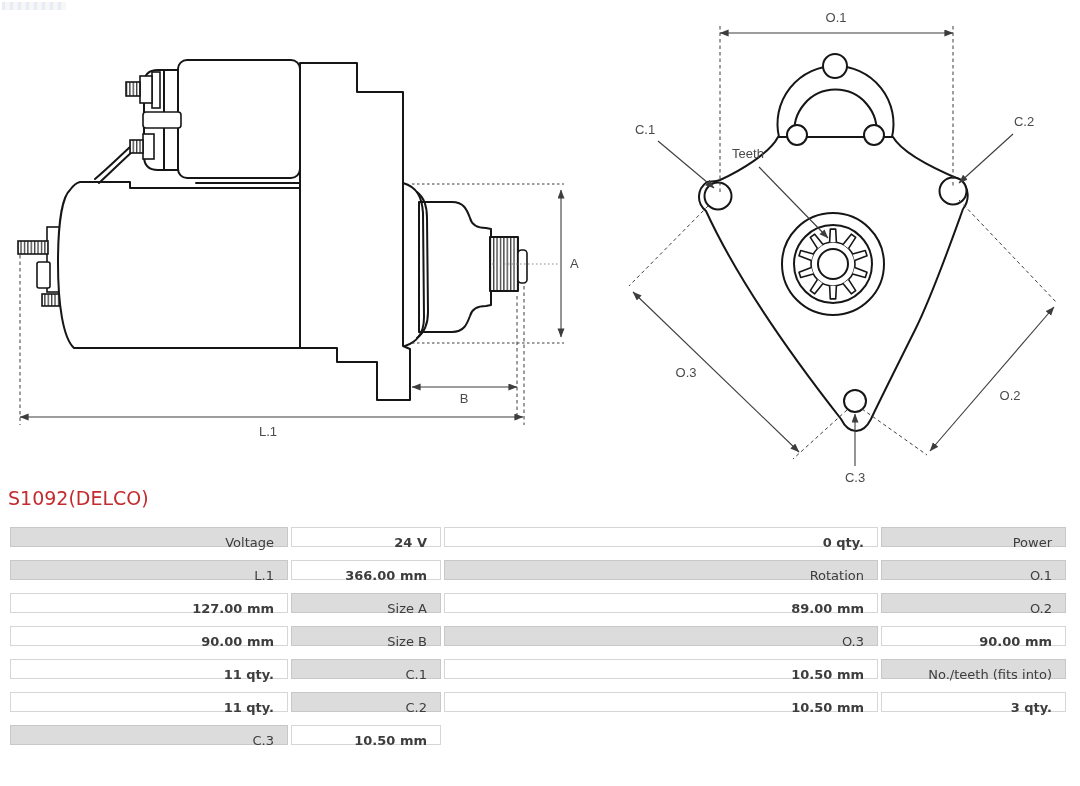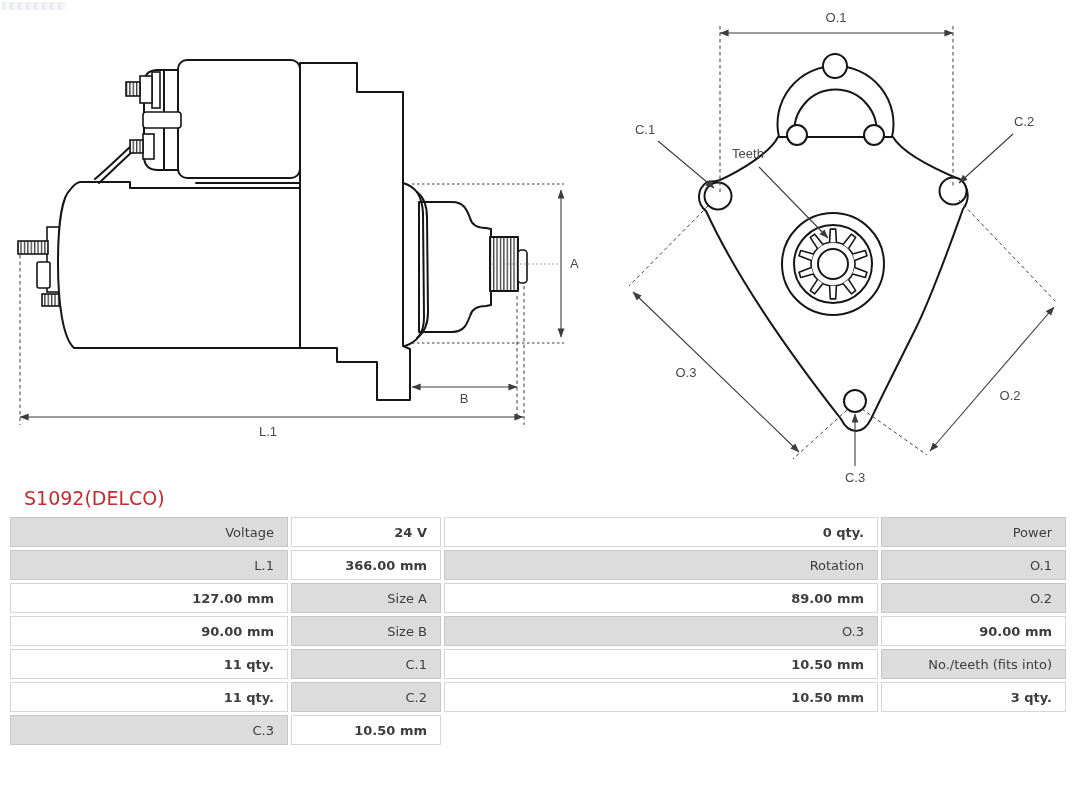--- a/index.html
+++ b/index.html
@@ -11,25 +11,25 @@
   .outline{fill:#fff;stroke:#161616;stroke-width:2;stroke-linejoin:round;}
   .oline{fill:none;stroke:#161616;stroke-width:2;stroke-linejoin:round;stroke-linecap:round;}
   .thin{fill:#fff;stroke:#161616;stroke-width:1.6;}
   .hatched{fill:url(#hatch);stroke:#161616;stroke-width:1.6;}
   .dim{fill:none;stroke:#3d3d3d;stroke-width:1.1;}
   .dash{fill:none;stroke:#3d3d3d;stroke-width:1;stroke-dasharray:3.5,3;}
   .dotln{fill:none;stroke:#3d3d3d;stroke-width:1;stroke-dasharray:2.5,2.5;}
   .ctr{fill:none;stroke:#8a8a8a;stroke-width:1;stroke-dasharray:1.5,2.5;}
   .tooth{fill:#fff;stroke:#161616;stroke-width:1.6;stroke-linejoin:round;}
   .dlabel{font:13px "Liberation Sans",sans-serif;fill:#4a4a4a;}
-  #title{position:absolute;left:24px;top:487px;font-size:19px;color:#c32b2f;}
+  #title{position:absolute;left:8px;top:487px;font-size:19px;color:#c32b2f;}
   #spec{position:absolute;left:10px;top:517px;display:grid;
         grid-template-columns:278px 150px 434px 185px;grid-auto-rows:30px;gap:3px;}
   .cell{font-size:13px;color:#3d3d3d;line-height:29px;text-align:right;padding-right:13px;
-        box-sizing:border-box;}
+        box-sizing:border-box;margin-top:10px;}
   .lab{background:#dcdcdc;border:1px solid #c8c8c8;}
   .val{background:#ffffff;border:1px solid #d6d6d6;font-weight:bold;}
 </style>
 </head>
 <body>
 
 <div id="page">
 
   <div id="watermark"></div>
 

